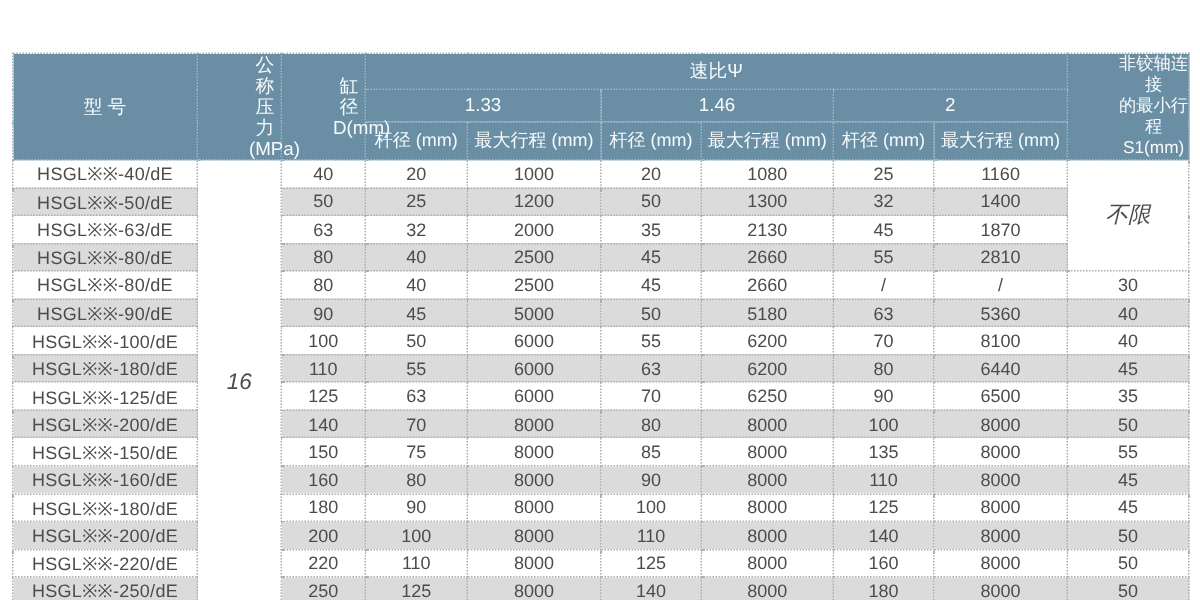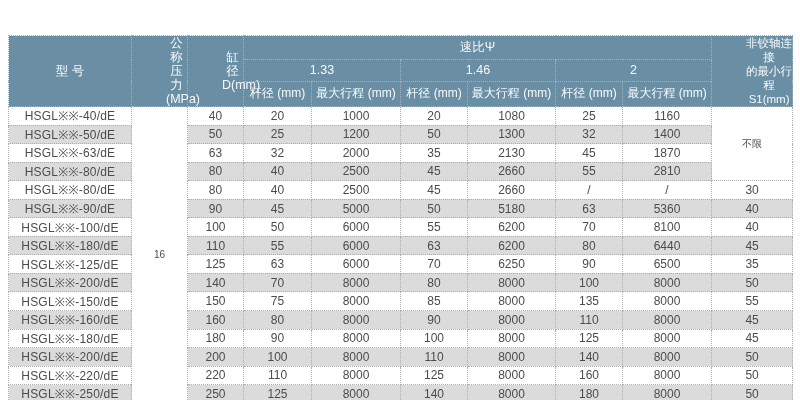--- a/index.html
+++ b/index.html
@@ -37,21 +37,21 @@
   thead tr.hrow3 th { font-size:12px; }
   th .hline { display:block; line-height:14px;margin-left:34px; }
   th.s1h { font-size:11.5px; }
 
   td {
     border:1px dotted #aeaeae; padding:0; text-align:center;
     font-size:12px; color:#4c4c4c; background:#ffffff;
   }
   tbody tr { height:18.56px; }
   tbody tr:nth-child(even) td { background:#dbdbdb; }
-  td.merged { background:#ffffff !important; font-size:10px; }
+  td.merged { background:#ffffff !important; font-size:15px;font-style:italic; }
   td.model { letter-spacing:0.2px; }
 </style>
 </head>
 <body>
 
 <div class="page">
 
 
   <table class="spec">
     <colgroup>

